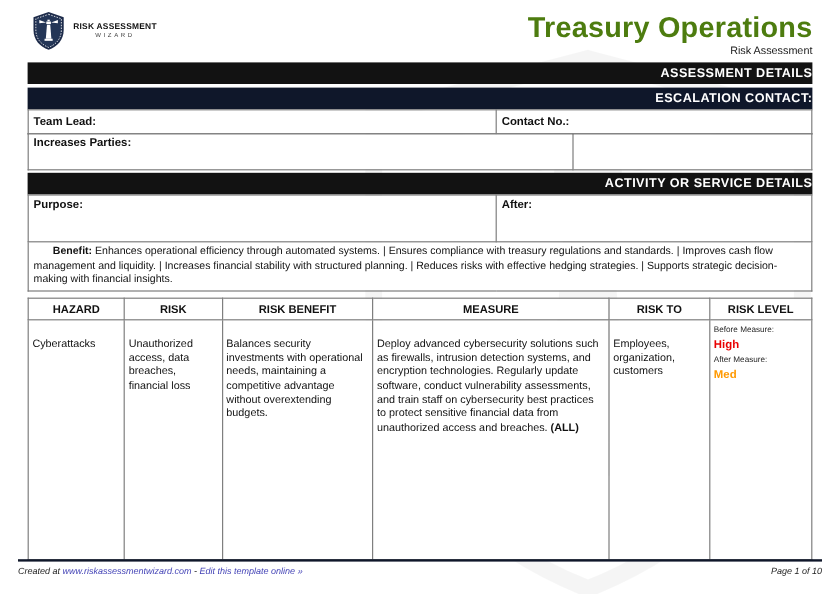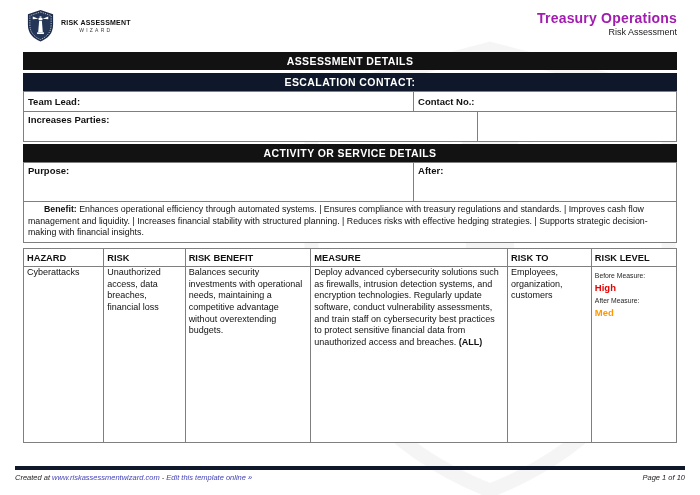--- a/index.html
+++ b/index.html
@@ -11,50 +11,50 @@
   
   .watermark{position:absolute;right:-70px;top:30px;opacity:0.05;pointer-events:none;}
 
   
   .header{position:absolute;top:9px;left:23px;right:23px;height:38px;}
   .brand{position:absolute;left:2px;top:0;display:flex;align-items:center;}
   .brand-text{margin-left:5px;line-height:1;}
   .brand-line1{font-size:7px;font-weight:bold;color:#101010;letter-spacing:0.2px;}
   .brand-line2{font-size:5px;color:#3a3a3a;letter-spacing:2.2px;text-align:center;margin-top:2px;}
   .title-block{position:absolute;right:0;top:2px;text-align:right;}
-  .doc-title{font-size:14px;font-weight:bold;color:#a21caf;letter-spacing:0.2px;line-height:1.05;}
+  .doc-title{font-size:24px;font-weight:bold;color:#4d7c0f;letter-spacing:0.2px;line-height:1.05;}
   .doc-subtitle{font-size:9px;color:#1a1a1a;margin-top:1px;}
 
   
   .section{position:absolute;left:23px;right:23px;}
-  .bar{height:18px;line-height:18px;text-align:center;background:#121212;color:#fff;
+  .bar{height:18px;line-height:18px;text-align:right;background:#121212;color:#fff;
        font-weight:bold;font-size:10.5px;letter-spacing:0.4px;}
   .bar.red{background:#0f172a;margin-top:3px;}
 
   
   table{width:100%;border-collapse:collapse;table-layout:fixed;}
   td,th{border:1px solid #7f7f7f;overflow:hidden;}
   .ftable td{font-size:9.5px;padding:2px 4px;background:#fff;margin-left:12px;}
   .flabel{font-weight:bold;padding-left:16px;}
   .row-mid td{height:15px;vertical-align:middle;}
   .row-tall td{height:25px;vertical-align:top;}
   .row-area td{height:34px;vertical-align:top;}
   .benefit-cell{font-weight:normal !important;font-size:8.8px !important;line-height:1.33;
     padding:2px 4px;vertical-align:top;height:36px;}
 
   
-  .htable th{font-size:9.3px;font-weight:bold;text-align:left;padding:2px 3px;height:13px;
+  .htable th{font-size:9.3px;font-weight:bold;text-align:center;padding:2px 3px;height:13px;
     background:#fff;vertical-align:middle;}
-  .htable td{font-size:9px;line-height:1.3;padding:0 3px;vertical-align:top;height:171px;background:#fff;}
+  .htable td{font-size:9px;line-height:1.3;padding:14px 3px;vertical-align:top;height:171px;background:#fff;}
   .rl-cell{text-align:left;padding-top:4px !important;}
   .rl-label{font-size:6.8px;color:#1f1f1f;margin-top:1px;}
   .rl-value{font-size:9.5px;font-weight:bold;margin:1px 0 3px 0;}
 
   
-  .footer{position:absolute;left:15px;right:15px;top:466px;border-top:4px solid #0f172a;
+  .footer{position:absolute;left:15px;right:15px;top:466px;border-top:2px solid #0f172a;
     padding-top:3px;display:flex;justify-content:space-between;
     font-size:7.5px;font-style:italic;color:#1c1c1c;}
   .footer a{color:#4343b6;text-decoration:none;cursor:pointer;}
   .measure-suffix{font-weight:bold;}
 </style>
 </head>
 <body>
 
 <div class="page">
 

